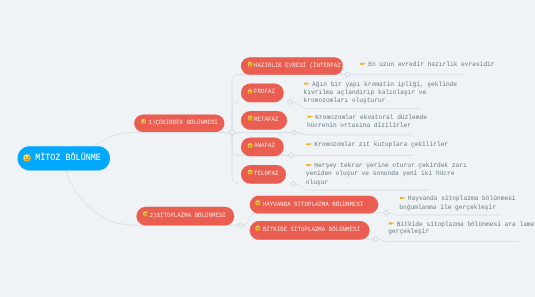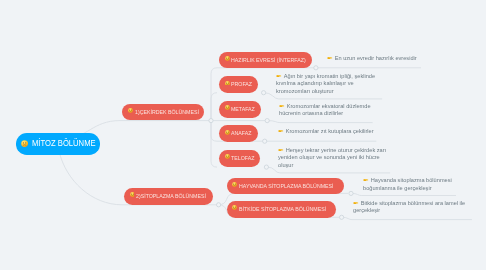--- a/index.html
+++ b/index.html
@@ -2,21 +2,21 @@
 <html><head>
 <meta charset="utf-8">
 <title>MİTOZ BÖLÜNME - Mind Map</title>
 <style>
   html,body{margin:0;padding:0;}
   body{
     width:486px;height:270px;overflow:hidden;
     background:#f0f3f6;
     font-family:"Liberation Sans", sans-serif;
   }
-  #canvas{position:relative;width:486px;height:270px;}
+  #canvas{position:relative;width:486px;height:270px;font-family:Liberation Mono, monospace;}
   svg.links{position:absolute;left:0;top:0;width:486px;height:270px;}
 
   .node{position:absolute;box-sizing:border-box;white-space:nowrap;}
   .node .label{position:absolute;display:block;transform-origin:left center;}
 
   
   .root-node{left:16px;top:133.4px;width:84.4px;height:21.6px;
              background:#01a9fe;border-radius:10.8px;}
   .root-node .emoji-face{position:absolute;left:4.7px;top:6.7px;width:7.2px;height:7.2px;}
   .root-node .label{left:15.5px;top:0;line-height:21.3px;color:#ffffff;

